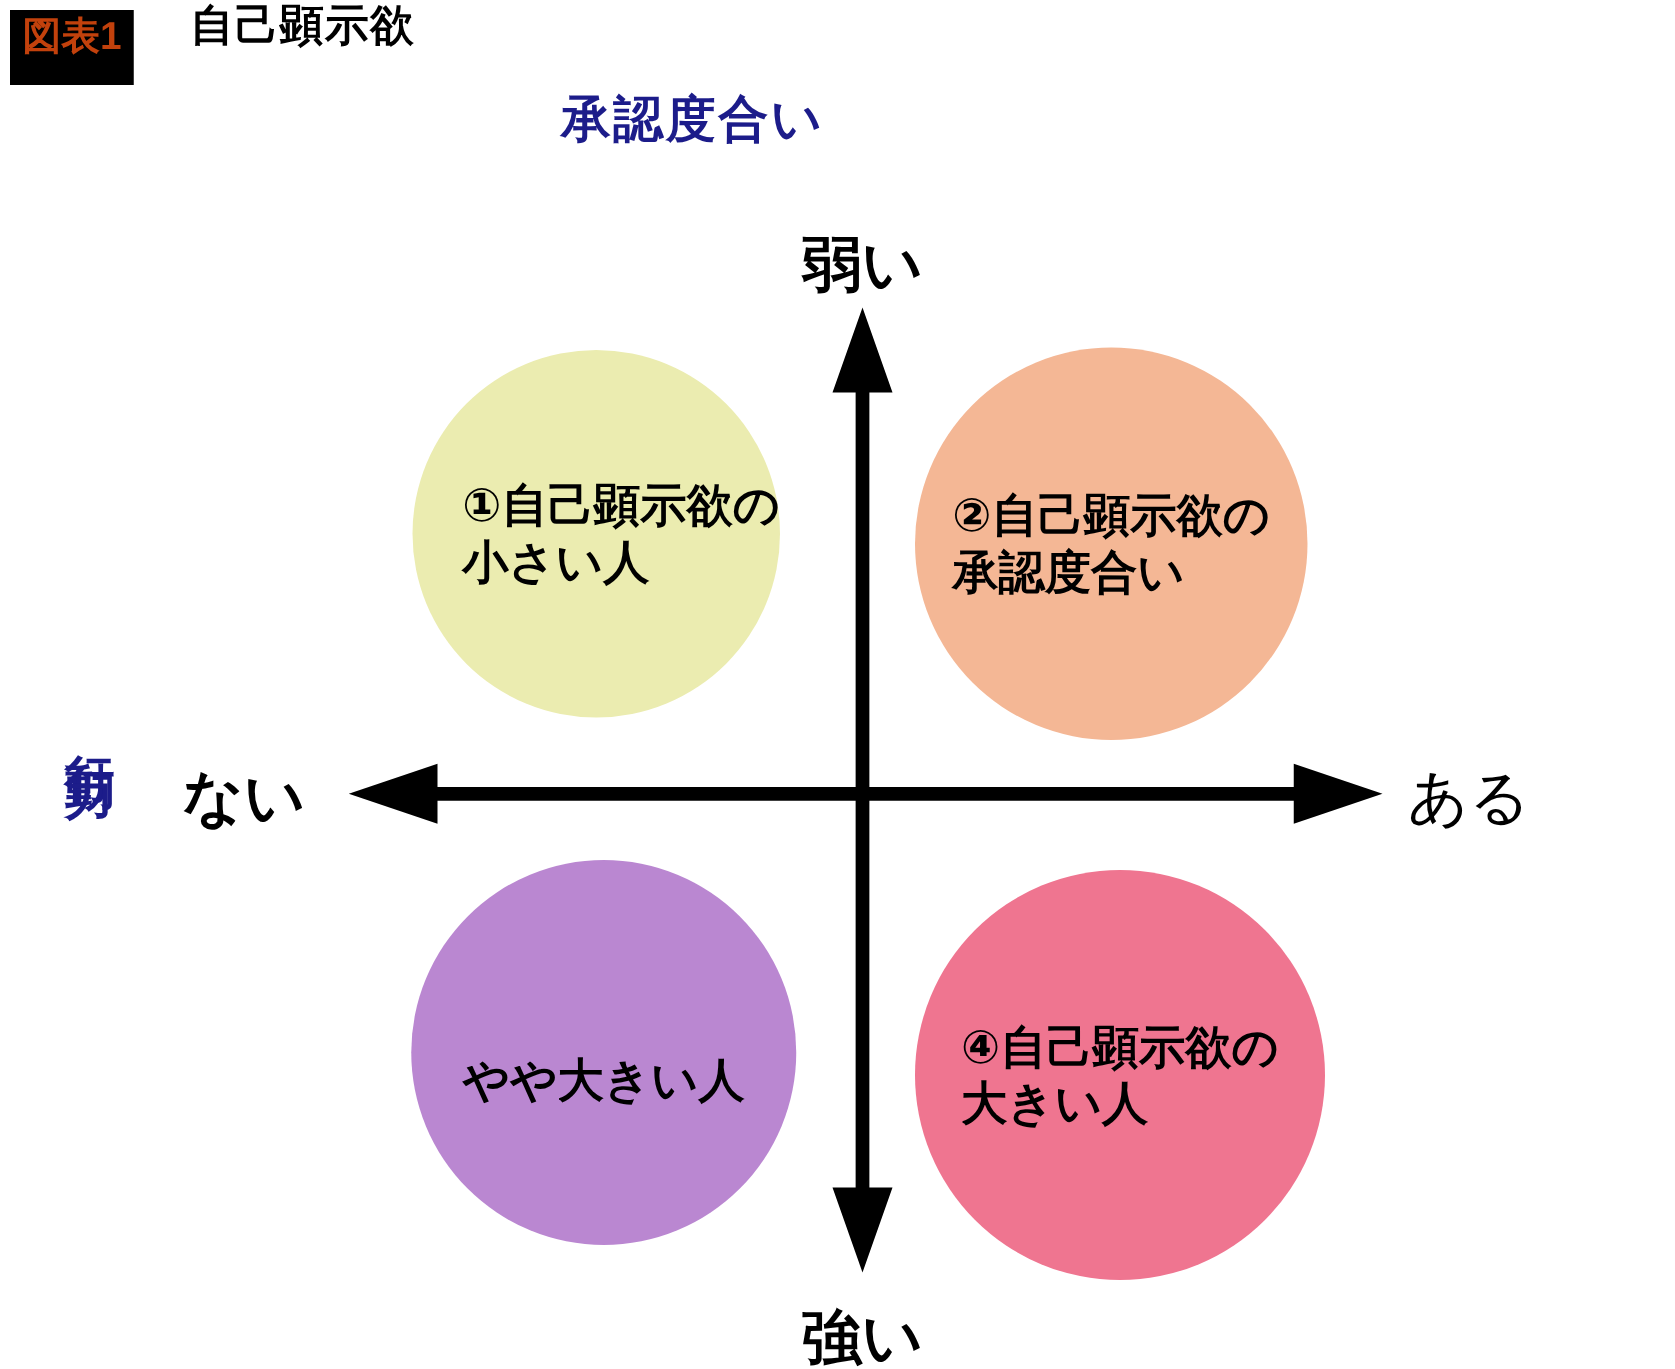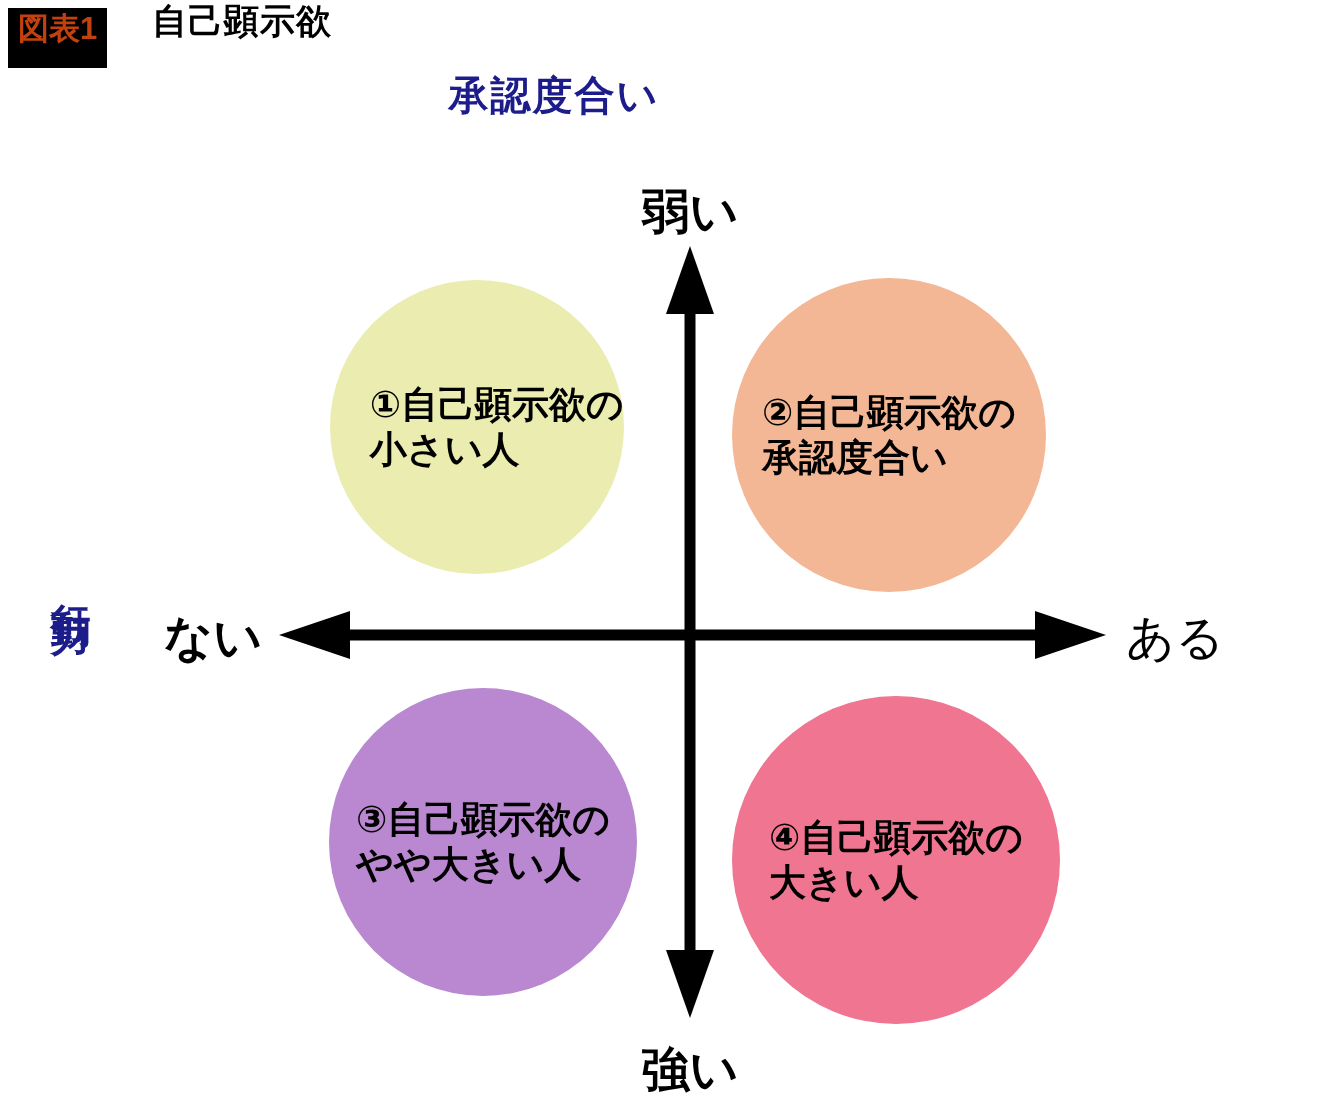--- a/index.html
+++ b/index.html
@@ -30,21 +30,21 @@
   .y-bottom-label{
     left:0;top:1038px;width:1380px;text-align:center;
     font-size:48px;font-weight:bold;color:#000;
   }
   .x-axis-title{
     left:44px;top:572px;
     writing-mode:vertical-rl;text-orientation:upright;
     font-size:40px;font-weight:bold;letter-spacing:6px;
   }
   .x-left-label{
-    left:164px;top:606px;font-size:48px;font-weight:bold;color:#000;
+    left:146px;top:606px;font-size:48px;font-weight:bold;color:#000;
   }
   .x-right-label{
     left:1126px;top:606px;font-size:48px;font-weight:normal;color:#000;
   }
   
   .circle{
     border-radius:50%;
     display:flex;align-items:center;justify-content:center;
   }
   .circle .label{
@@ -81,21 +81,21 @@
 
 <div class="abs circle c2" style="background-color: rgb(244, 183, 149);">
   <div class="label">
     <span>②自己顕示欲の</span><br>
     <span>承認度合い</span>
   </div>
 </div>
 
 <div class="abs circle c3" style="background-color: rgb(186, 135, 209);">
   <div class="label">
-    <span>③自己顕示欲の</span><br>
+    <br>
     <span>やや大きい人</span>
   </div>
 </div>
 
 <div class="abs circle c4" style="background-color: rgb(239, 117, 144);">
   <div class="label">
     <span>④自己顕示欲の</span><br>
     <span>大きい人</span>
   </div>
 </div>

